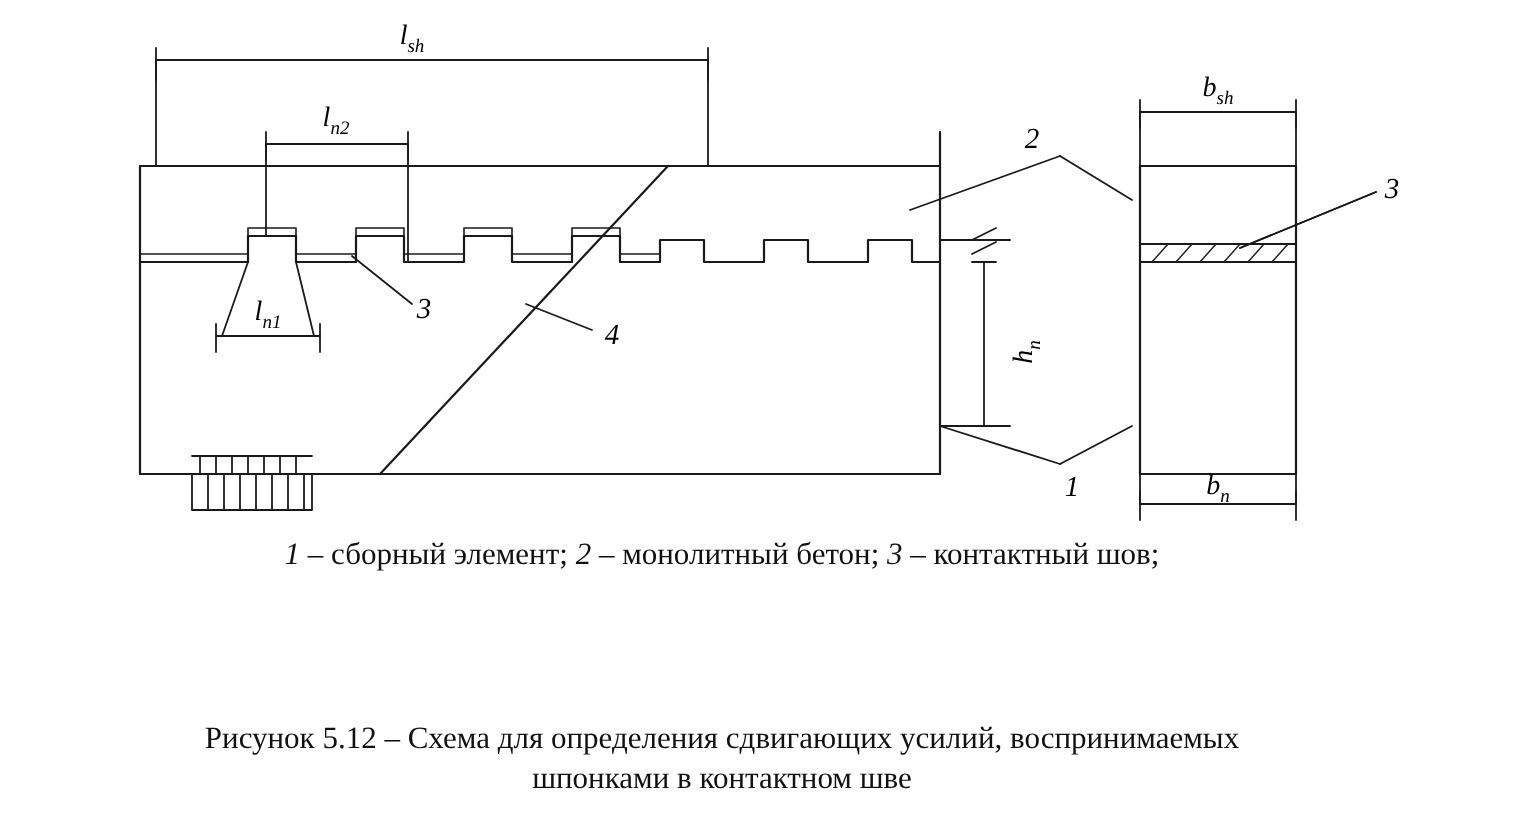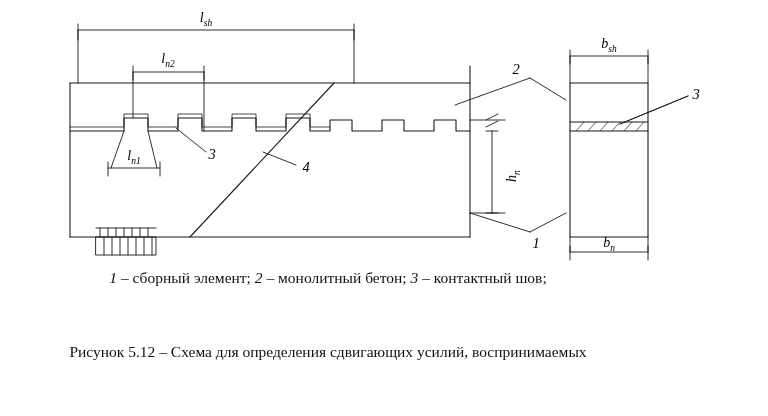--- a/index.html
+++ b/index.html
@@ -30,24 +30,25 @@
     height: 270px;
   }
   .cap {
     position: absolute;
     width: 656px;
     text-align: center;
     font-size: 15.5px;
     line-height: 1.35;
     color: #111111;
     font-family: "Liberation Serif", serif;
+    margin-left: 33px;
   }
   #legend-line-1 { top: 268px; }
   #legend-line-2 { top: 306px; }
-  #caption-line-1 { top: 342px; text-align: center; }
+  #caption-line-1 { top: 360px; text-align: center; }
   #caption-line-2 { top: 380px; }
   .it { font-style: italic; }
   .lbl {
     font-family: "Liberation Serif", serif;
     font-style: italic;
     font-size: 14px;
   }
   .num {
     font-family: "Liberation Serif", serif;
     font-style: italic;
@@ -247,14 +248,15 @@
     <span class="it">1</span>
     <span>– сборный элемент;</span>
     <span class="it">2</span>
     <span>– монолитный бетон;</span>
     <span class="it">3</span>
     <span>– контактный шов;</span>
   </div>
 
 
   <div class="cap" id="caption-line-1">Рисунок 5.12 – Схема для определения сдвигающих усилий, воспринимаемых</div>
+  <div class="cap" id="caption-line-2">шпонками в контактном шве</div>
 
 </div>
 
 </body></html>

